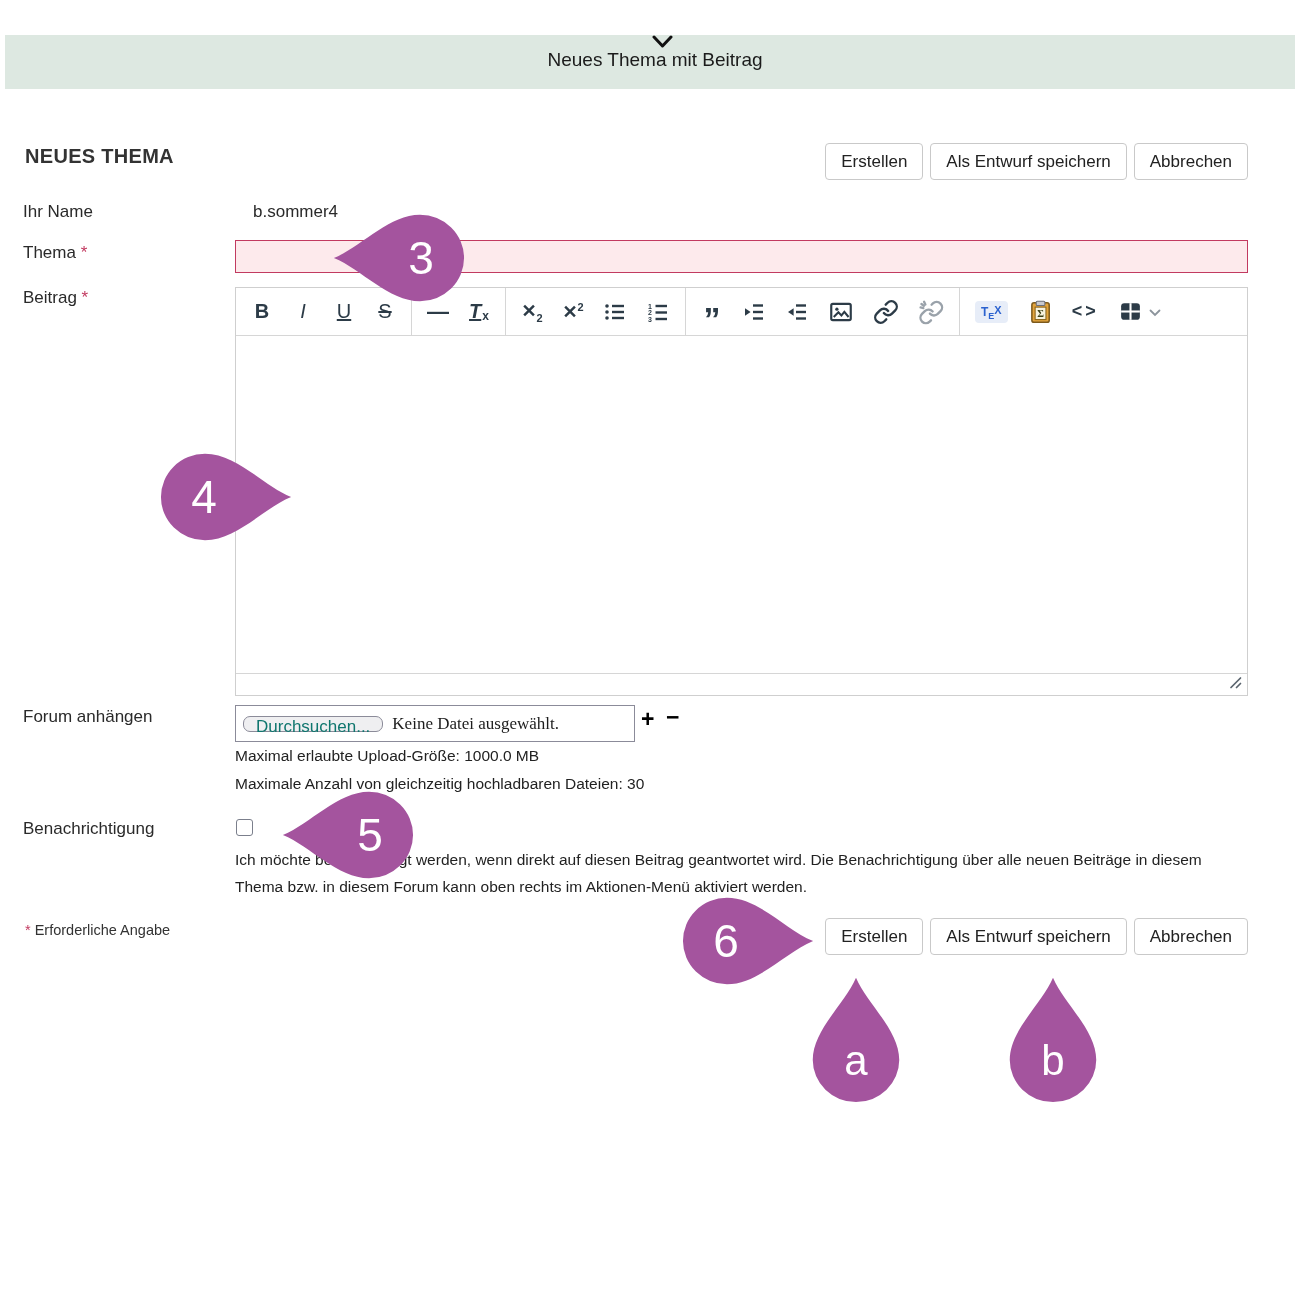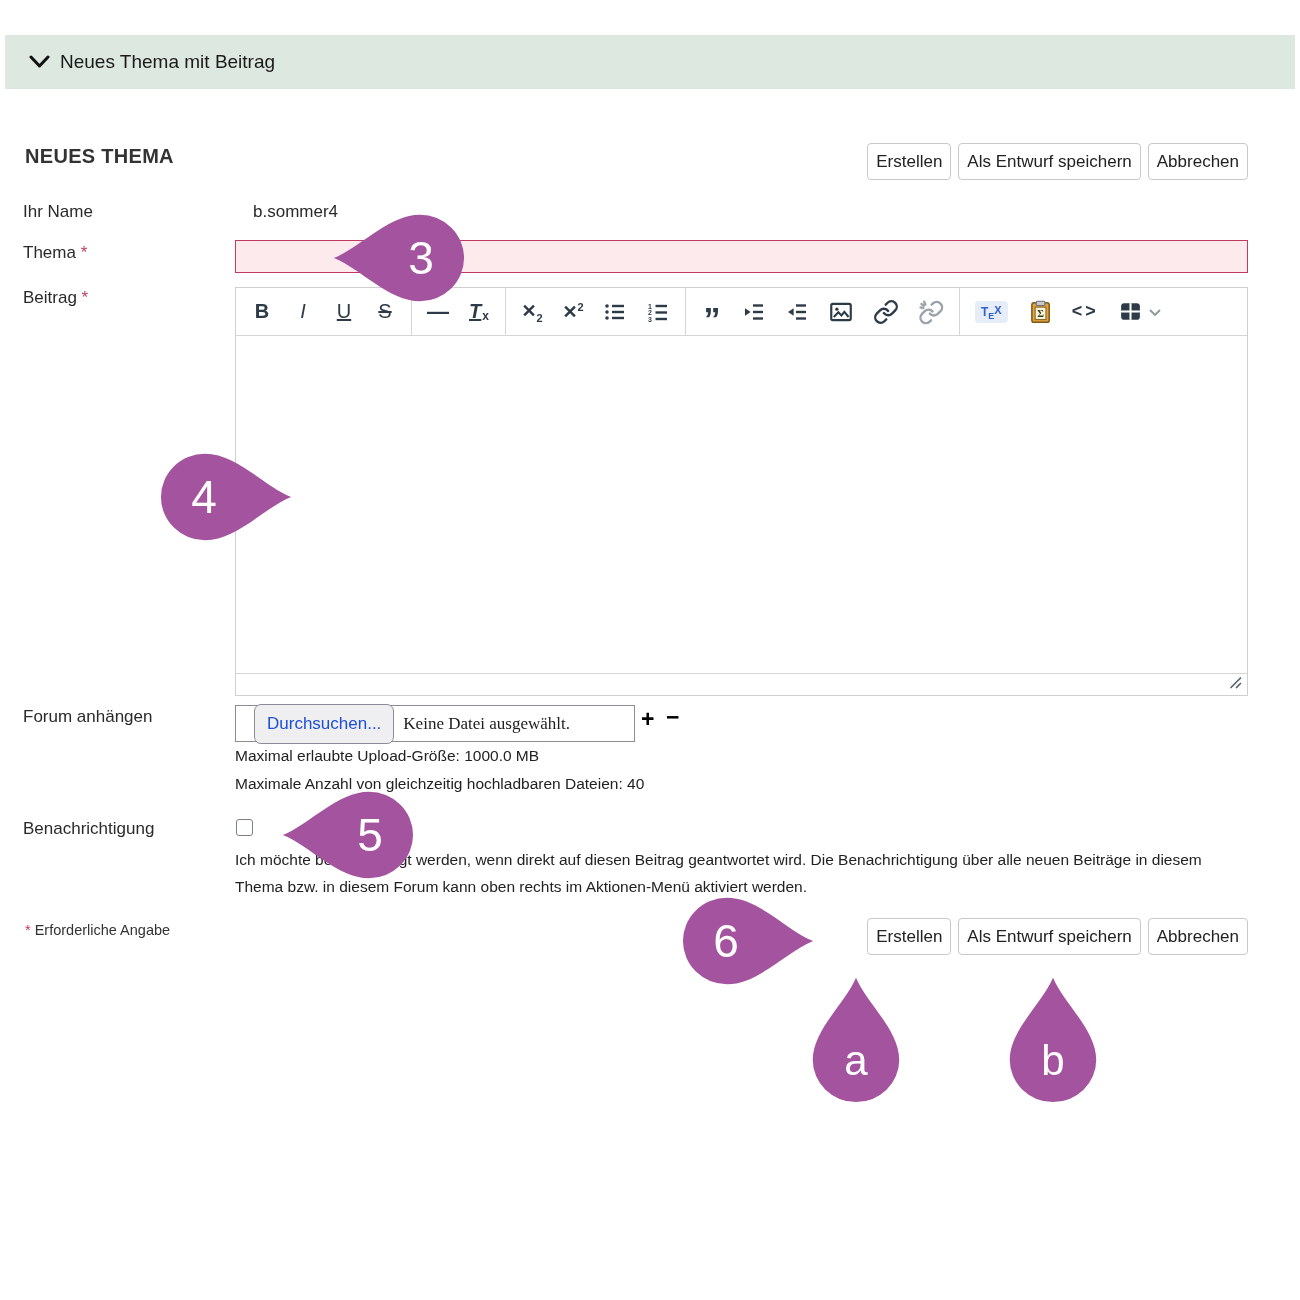--- a/index.html
+++ b/index.html
@@ -2,33 +2,33 @@
 <html><head>
 <meta charset="utf-8">
 <style>
   * { margin:0; padding:0; box-sizing:border-box; }
   html,body { background:#fff; }
   body { font-family:"Liberation Sans", sans-serif; color:#2a2a2a; }
   #page { position:relative; width:1300px; height:1300px; background:#fff; overflow:hidden; }
 
   
   .accordion-bar { position:absolute; left:5px; right:5px; height:54px; display:flex; align-items:center; cursor:pointer; }
-  .bar-top { top:35px; background:#dde8e1; }
+  .bar-top { top:35px; background:#dde8e1;flex-direction:column; }
   .bar-bottom { top:988px; height:52px; background:#f4f4f6; }
   .accordion-bar .chev { margin-left:24px; display:flex; align-items:center; }
   .accordion-bar .bar-title { margin-left:10px; font-size:19px; color:#1b1b1b; }
 
   
   .page-title { position:absolute; left:25px; top:145px; font-size:20px; font-weight:700; color:#333; letter-spacing:.3px; }
 
   
   .actions { position:absolute; right:52px; display:flex; gap:7px; }
   .actions.top { top:143px; }
   .actions.bottom { top:918px; }
-  .btn { height:37px; padding:0 8px; background:#fff; border:1px solid #c9c9c9; border-radius:4px; font-size:17px; color:#222; font-family:"Liberation Sans",sans-serif; cursor:pointer; display:flex; align-items:center; }
+  .btn { height:37px; padding:0 15px; background:#fff; border:1px solid #c9c9c9; border-radius:4px; font-size:17px; color:#222; font-family:"Liberation Sans",sans-serif; cursor:pointer; display:flex; align-items:center; }
 
   
   .flabel { position:absolute; left:23px; font-size:17px; color:#2a2a2a; }
   .req { color:#c23a60; }
   .name-value { position:absolute; left:253px; top:202px; font-size:17px; color:#2a2a2a; }
 
   .topic-input { position:absolute; left:235px; top:240px; width:1013px; height:33px; background:#fdeaec; border:1.5px solid #c23a60; outline:none; font-size:16px; padding:0 8px; font-family:"Liberation Sans",sans-serif; }
 
   
   .editor { position:absolute; left:235px; top:287px; width:1013px; border:1px solid #cfcfcf; background:#fff; }
@@ -49,21 +49,21 @@
   .g-code { font-weight:700; letter-spacing:3px; font-size:18px; }
   .tex-chip { background:#e7edf8; border-radius:4px; padding:4px 6px; color:#2b62cf; font-weight:700; font-size:12px; }
   .tex-e { font-size:9px; position:relative; top:3px; }
   .tex-x { font-size:11px; position:relative; top:-2px; }
   .tbl-wrap { display:flex; align-items:center; gap:6px; }
   .editor-body { height:337px; background:#fff; }
   .editor-status { height:22px; border-top:1px solid #d6d6d6; display:flex; justify-content:flex-end; align-items:center; padding-right:4px; }
 
   
   .file-box { position:absolute; left:235px; top:705px; width:400px; height:37px; border:1px solid #8b8b99; display:flex; align-items:center; background:#fff; }
-  .browse-btn { margin-left:18px; height:40px; padding:0 12px; background:#efeff1; border:1px solid #8b8b99; border-radius:7px; font-size:17px; color:#1d4ed8; font-family:"Liberation Sans",sans-serif; cursor:pointer; }
+  .browse-btn { margin-left:7px; height:16px; padding:0 12px; background:#efeff1; border:1px solid #8b8b99; border-radius:7px; font-size:17px; color:#0f766e; font-family:"Liberation Sans",sans-serif; cursor:pointer; }
   .file-none { margin-left:9px; font-size:17px; color:#1d1d1d;font-family:Liberation Serif, serif; }
   .file-add { position:absolute; left:641px; top:706px; font-size:23px; font-weight:700; color:#000; cursor:pointer; }
   .file-remove { position:absolute; left:666px; top:704px; font-size:23px; font-weight:700; color:#000; cursor:pointer; }
   .upload-note { position:absolute; left:235px; font-size:15.5px; color:#222; }
 
   
   .notify-check { position:absolute; left:236px; top:819px; width:17px; height:17px; border:1.5px solid #7b7f8c; border-radius:3px; background:#fff; cursor:pointer; }
   .notify-desc { position:absolute; left:235px; top:846px; width:1000px; font-size:15.5px; line-height:27px; color:#222; }
 
   .required-note { position:absolute; left:25px; top:922px; font-size:14.5px; color:#333; }
@@ -248,21 +248,21 @@
   </div>
 
   <div class="flabel" style="top:707px;">Forum anhängen</div>
   <div class="file-box">
     <button class="browse-btn">Durchsuchen...</button>
     <span class="file-none">Keine Datei ausgewählt.</span>
   </div>
   <span class="file-add">+</span>
   <span class="file-remove">−</span>
   <div class="upload-note" style="top:747px;">Maximal erlaubte Upload-Größe: 1000.0 MB</div>
-  <div class="upload-note" style="top:775px;">Maximale Anzahl von gleichzeitig hochladbaren Dateien: 40</div>
+  <div class="upload-note" style="top:775px;">Maximale Anzahl von gleichzeitig hochladbaren Dateien: 30</div>
 
   <div class="flabel" style="top:819px;">Benachrichtigung</div>
   <div class="notify-check"></div>
   <div class="notify-desc">Ich möchte benachrichtigt werden, wenn direkt auf diesen Beitrag geantwortet wird. Die Benachrichtigung über alle neuen Beiträge in diesem Thema bzw. in diesem Forum kann oben rechts im Aktionen-Menü aktiviert werden.</div>
 
   <div class="required-note">
     <span class="req">*</span> <span>Erforderliche Angabe</span>
   </div>
   <div class="actions bottom">
     <button class="btn">Erstellen</button>

